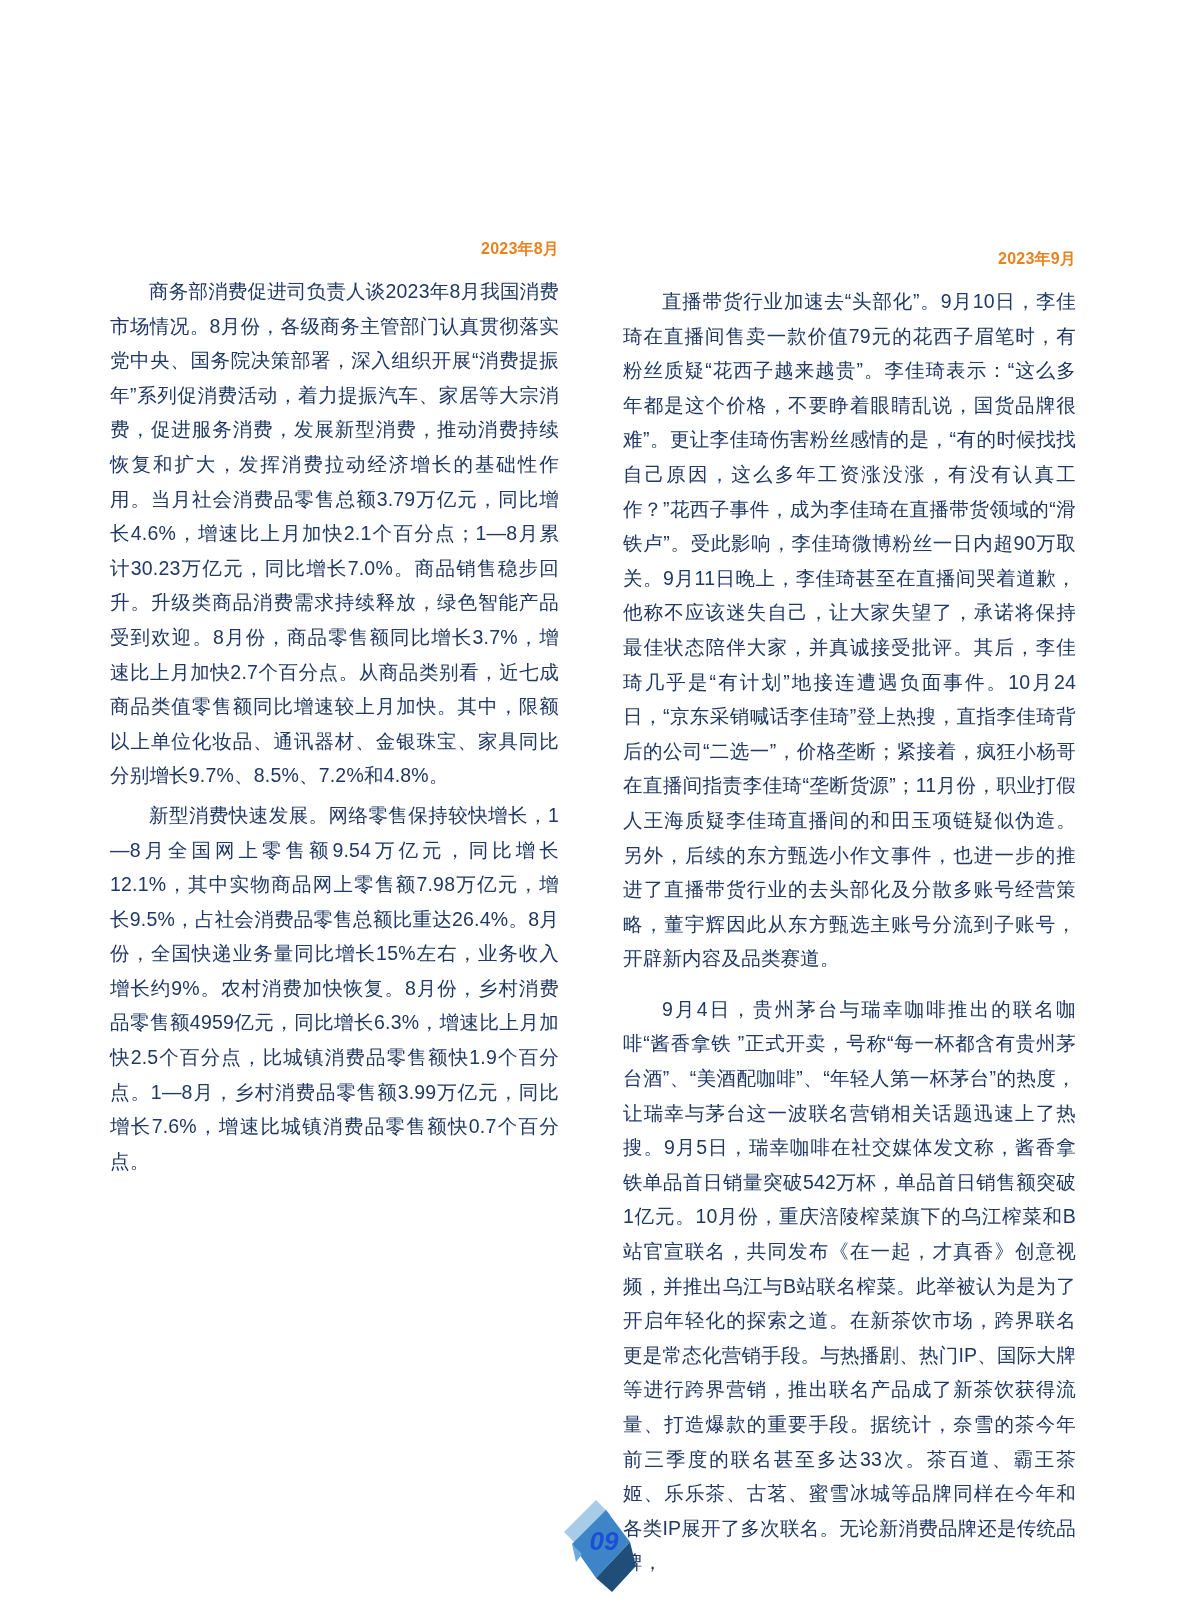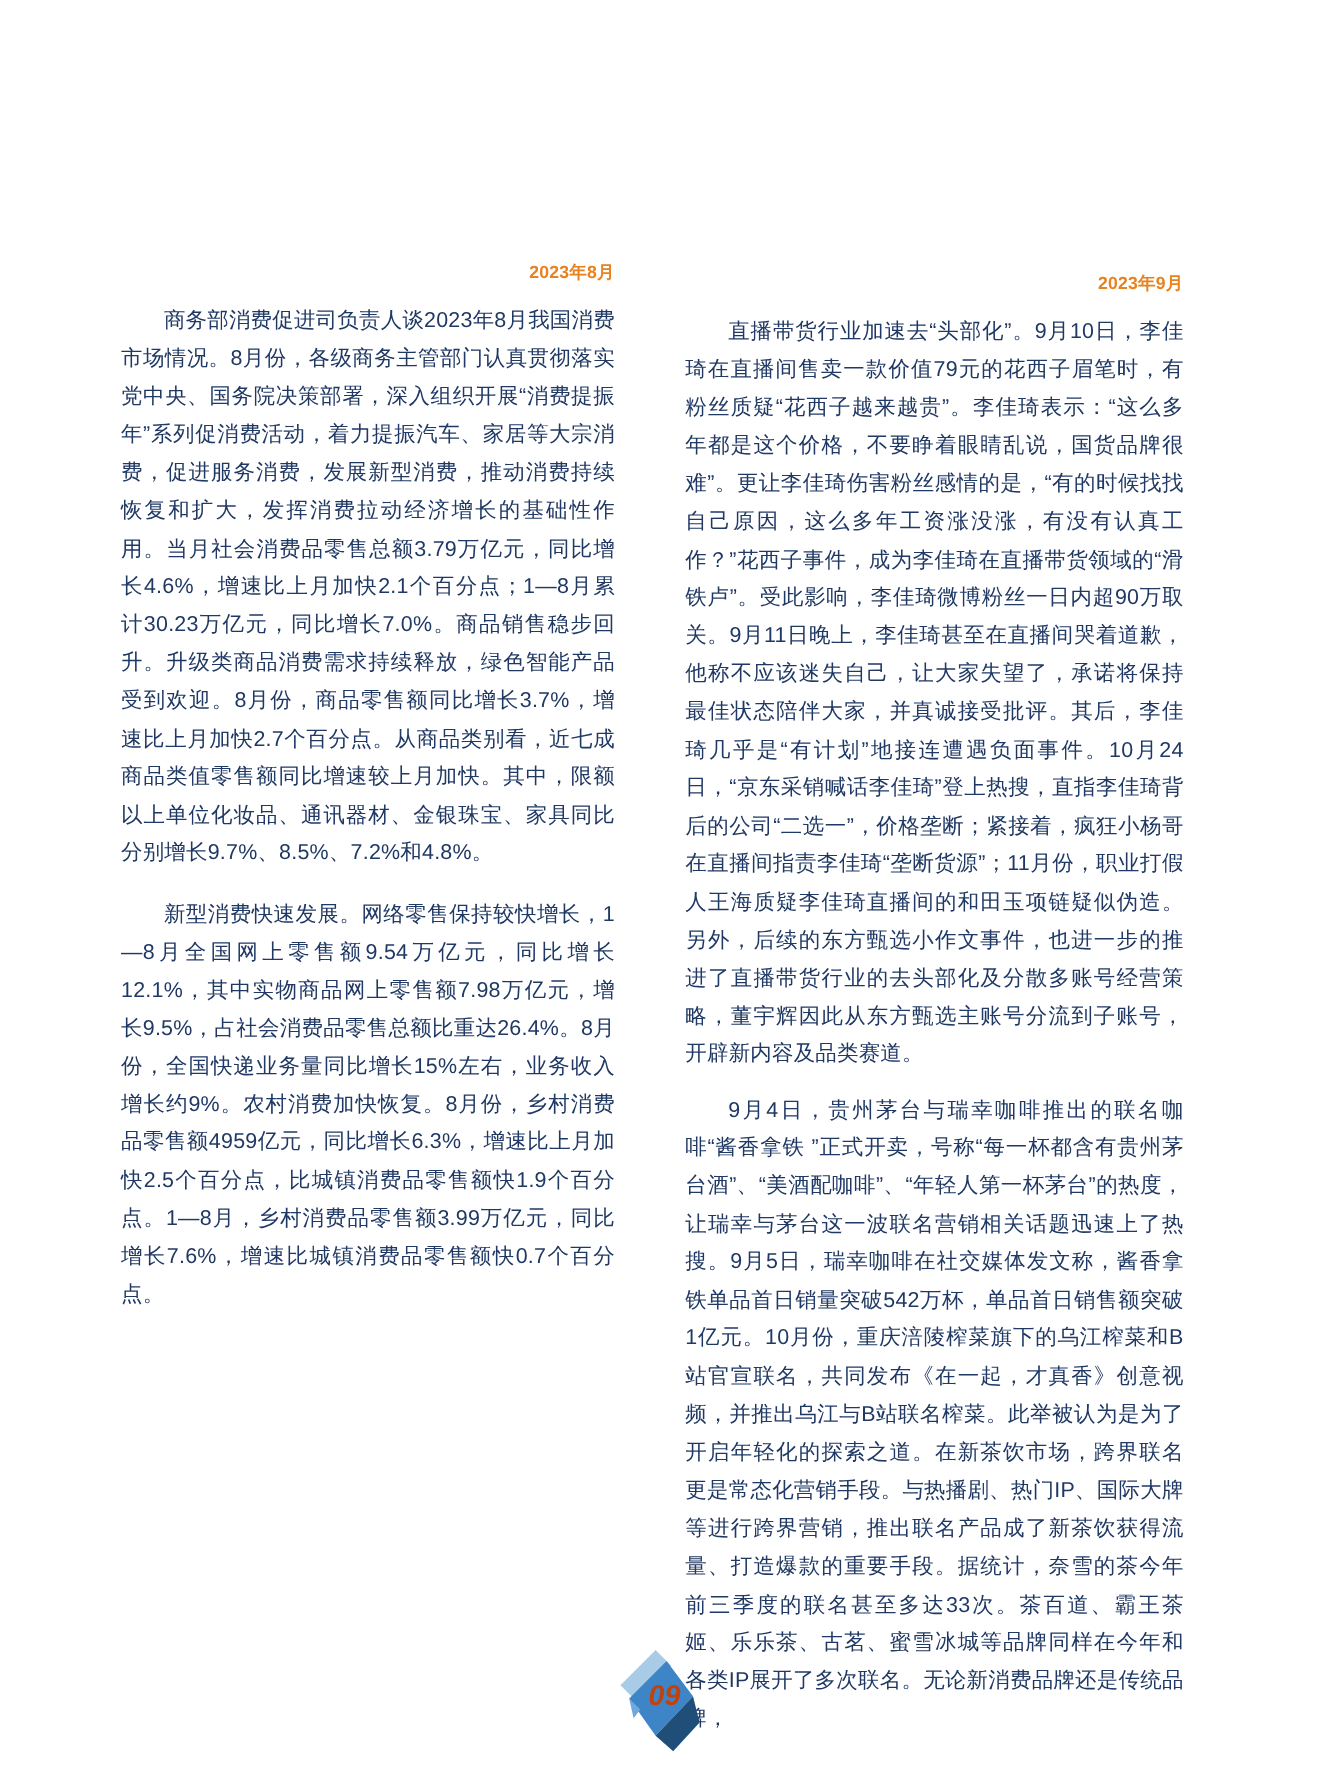--- a/index.html
+++ b/index.html
@@ -34,38 +34,38 @@
     font-size: 16px;
     font-weight: 700;
     color: #E8821E;
     text-align: right;
     line-height: 34px;
   }
   .col p {
     margin: 0;
     text-indent: 2em;
   }
-  .col p + p { margin-top: 21px; }
+  .col p + p { margin-top: 5px; }
   .col p.p-gap { margin-top: 16px; }
   .page-footer {
     position: absolute;
     left: 50%;
     top: 1492px;
     transform: translateX(-50%);
     width: 84px;
     height: 104px;
   }
   .badge-svg { position: absolute; left: 0; top: 0; }
   .page-num {
     position: absolute;
     left: 26px;
     top: 34px;
     width: 40px;
     text-align: center;
-    color: #c2410c;
+    color: #1d4ed8;
     font-size: 26px;
     font-weight: 700;
     font-style: italic;
     line-height: 30px;
   }
 </style>
 </head>
 <body>
 
 <div class="page">

